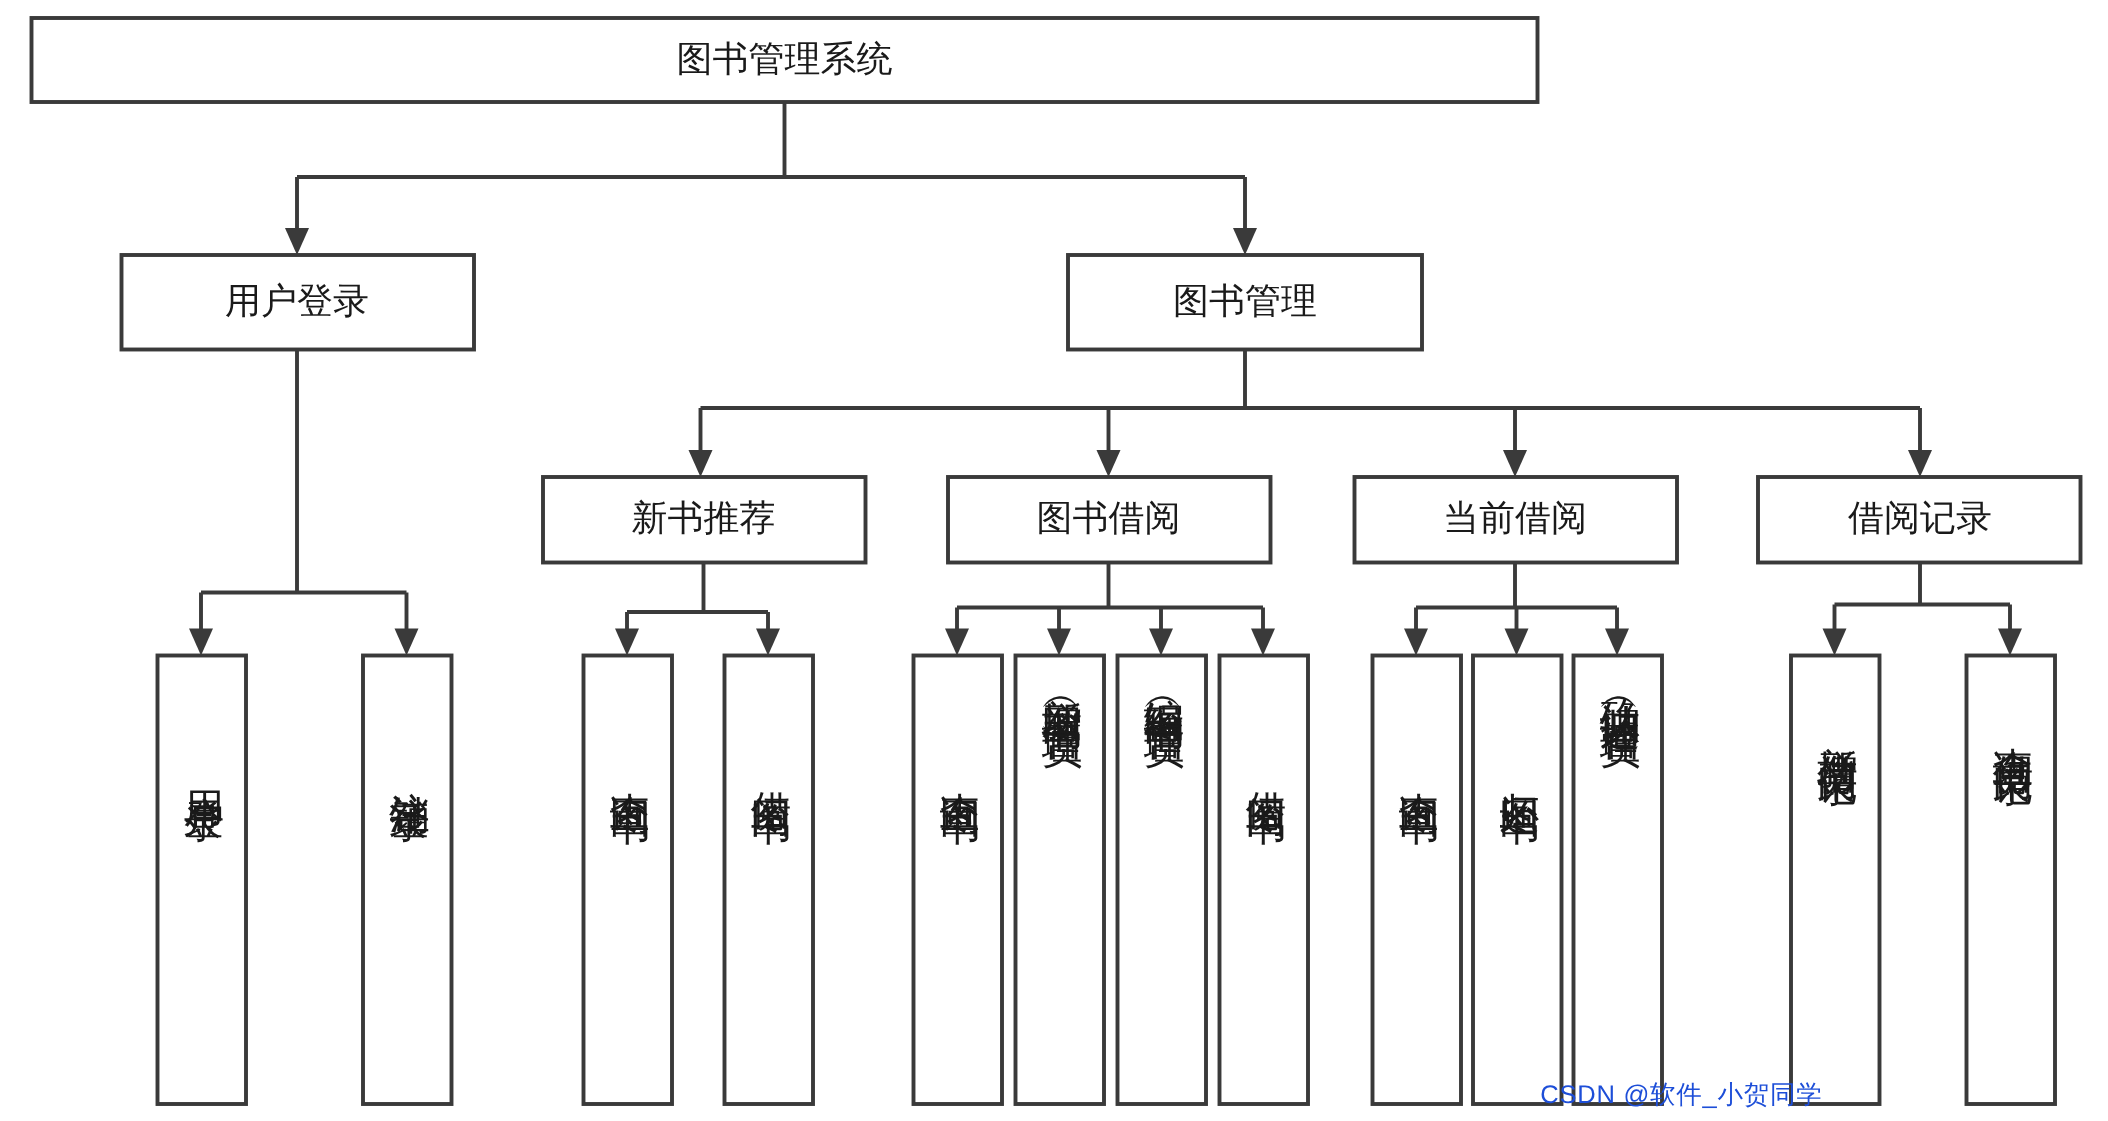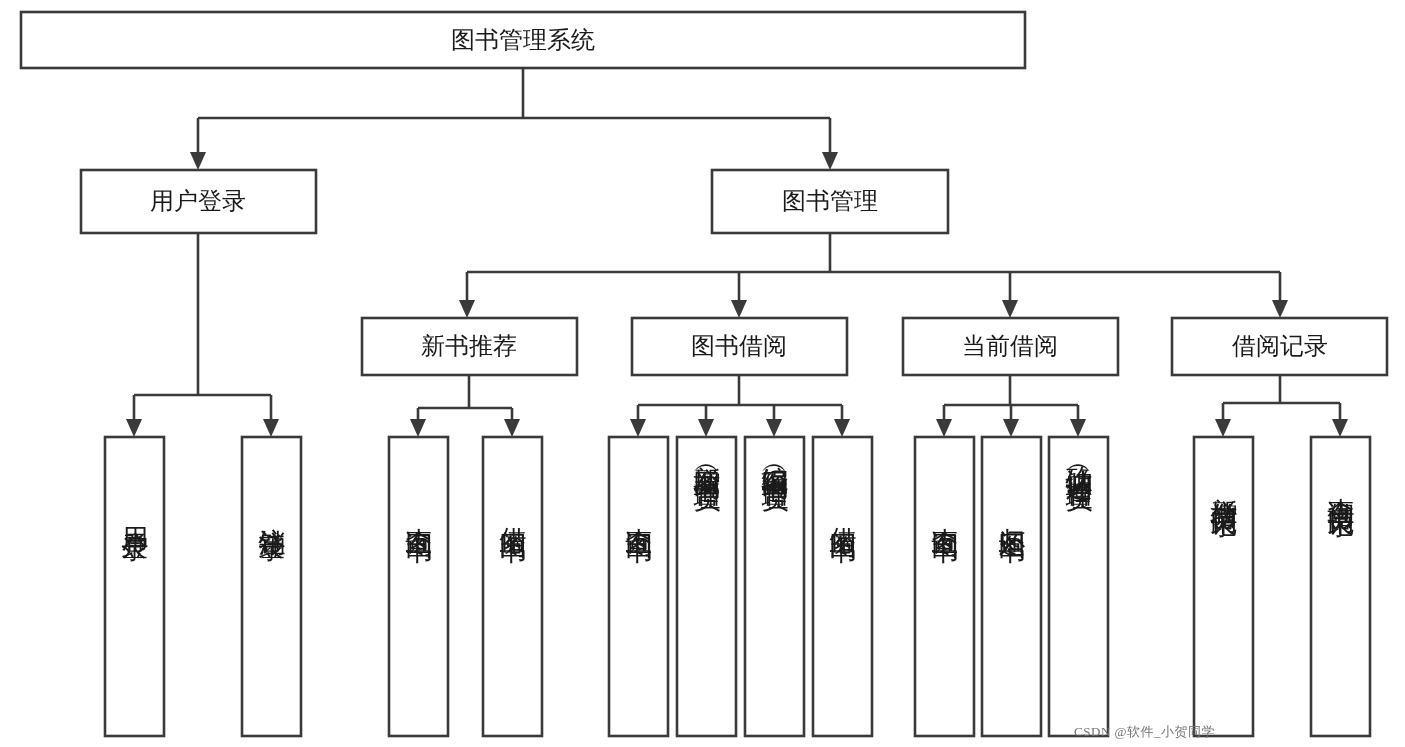--- a/index.html
+++ b/index.html
@@ -44,23 +44,23 @@
     font-family: "DejaVu Sans", "Liberation Sans", sans-serif;
     font-size: 24px;
     fill: #1a1a1a;
     text-anchor: middle;
     dominant-baseline: middle;
   }
   .watermark {
     position: absolute;
     right: 16px;
     bottom: 6px;
-    font-family: Liberation Serif, serif;
-    font-size: 13px;
-    color: #737373;
+    font-family: Liberation Sans, sans-serif;
+    font-size: 17px;
+    color: #1d4ed8;
     letter-spacing: 0.5px;
     white-space: nowrap;
     pointer-events: none;
   }
   
   .leaf-label {
     position: absolute;
     writing-mode: vertical-rl;
     text-orientation: upright;
     font-family: "DejaVu Sans", "Liberation Sans", sans-serif;

